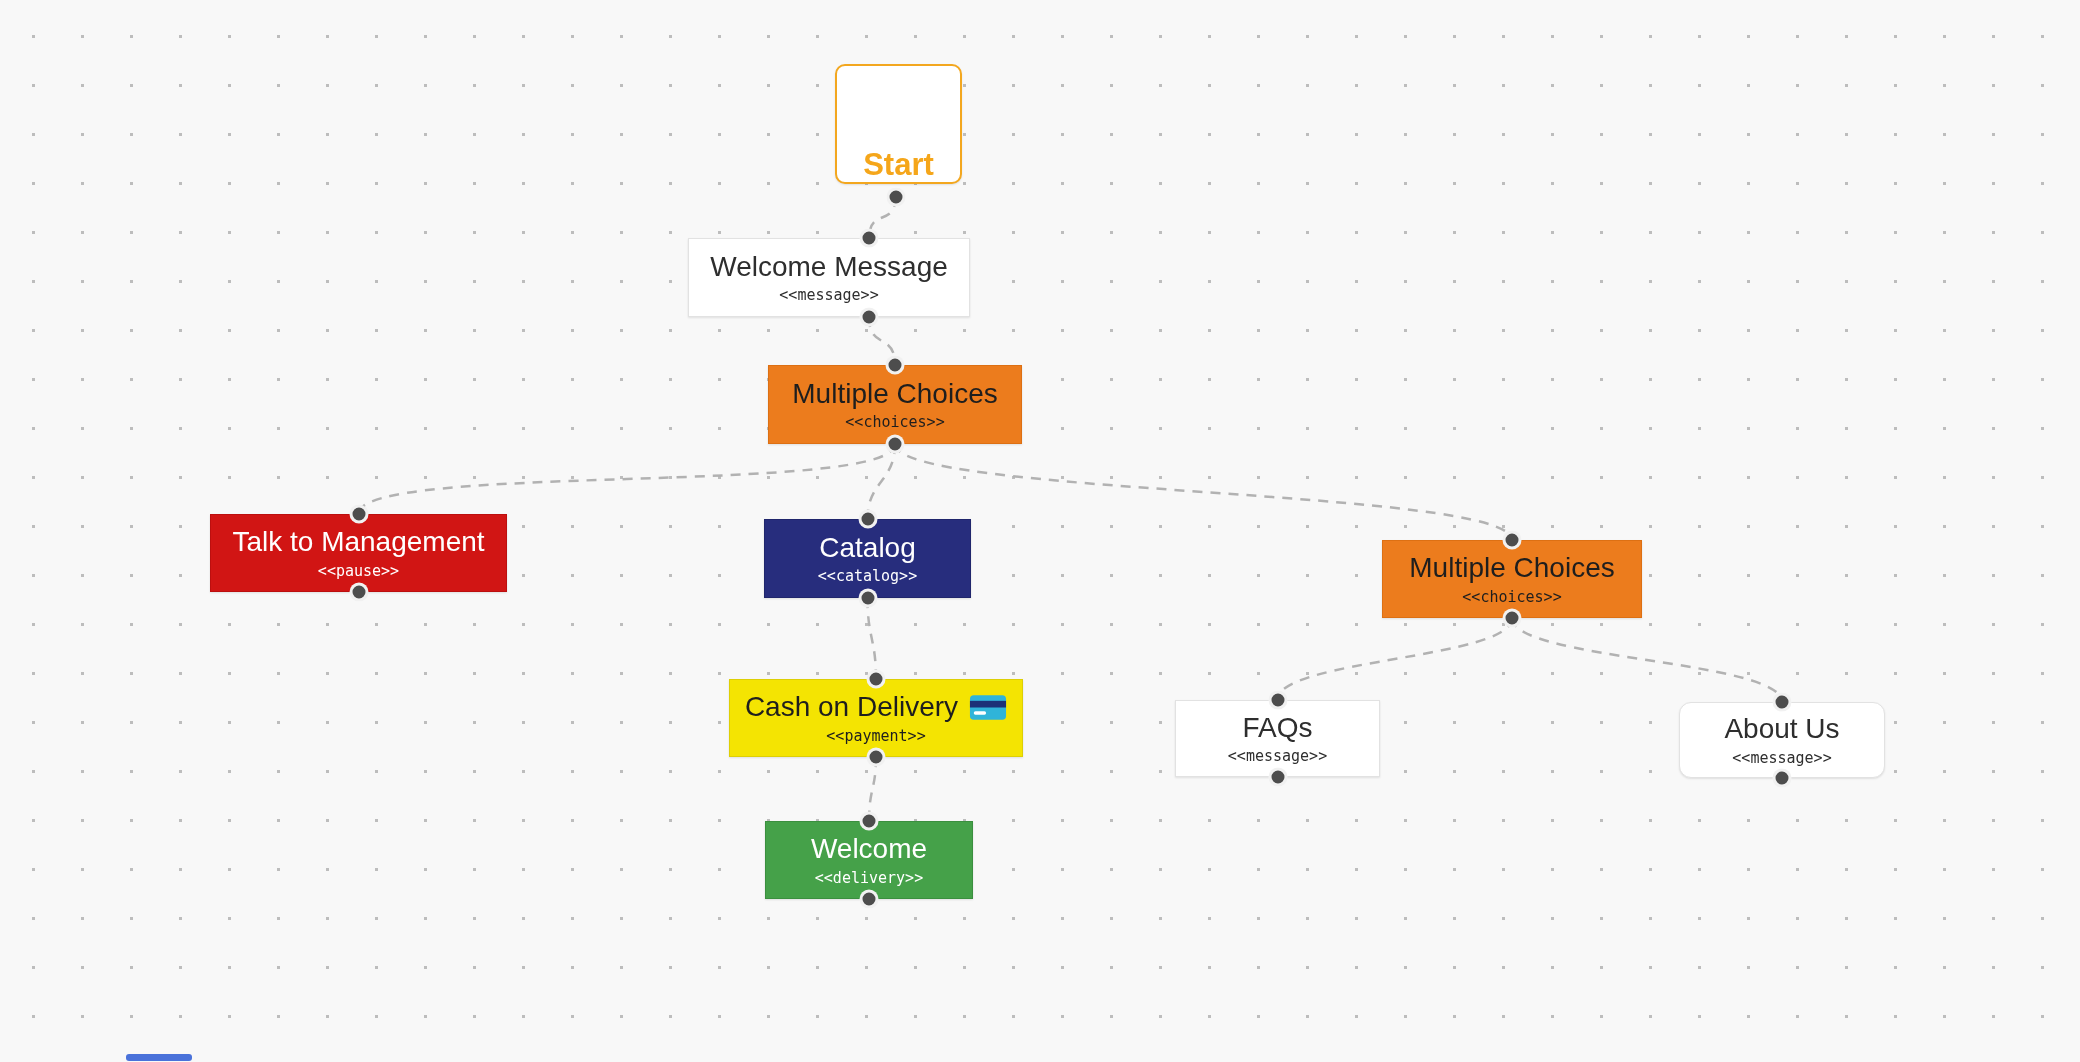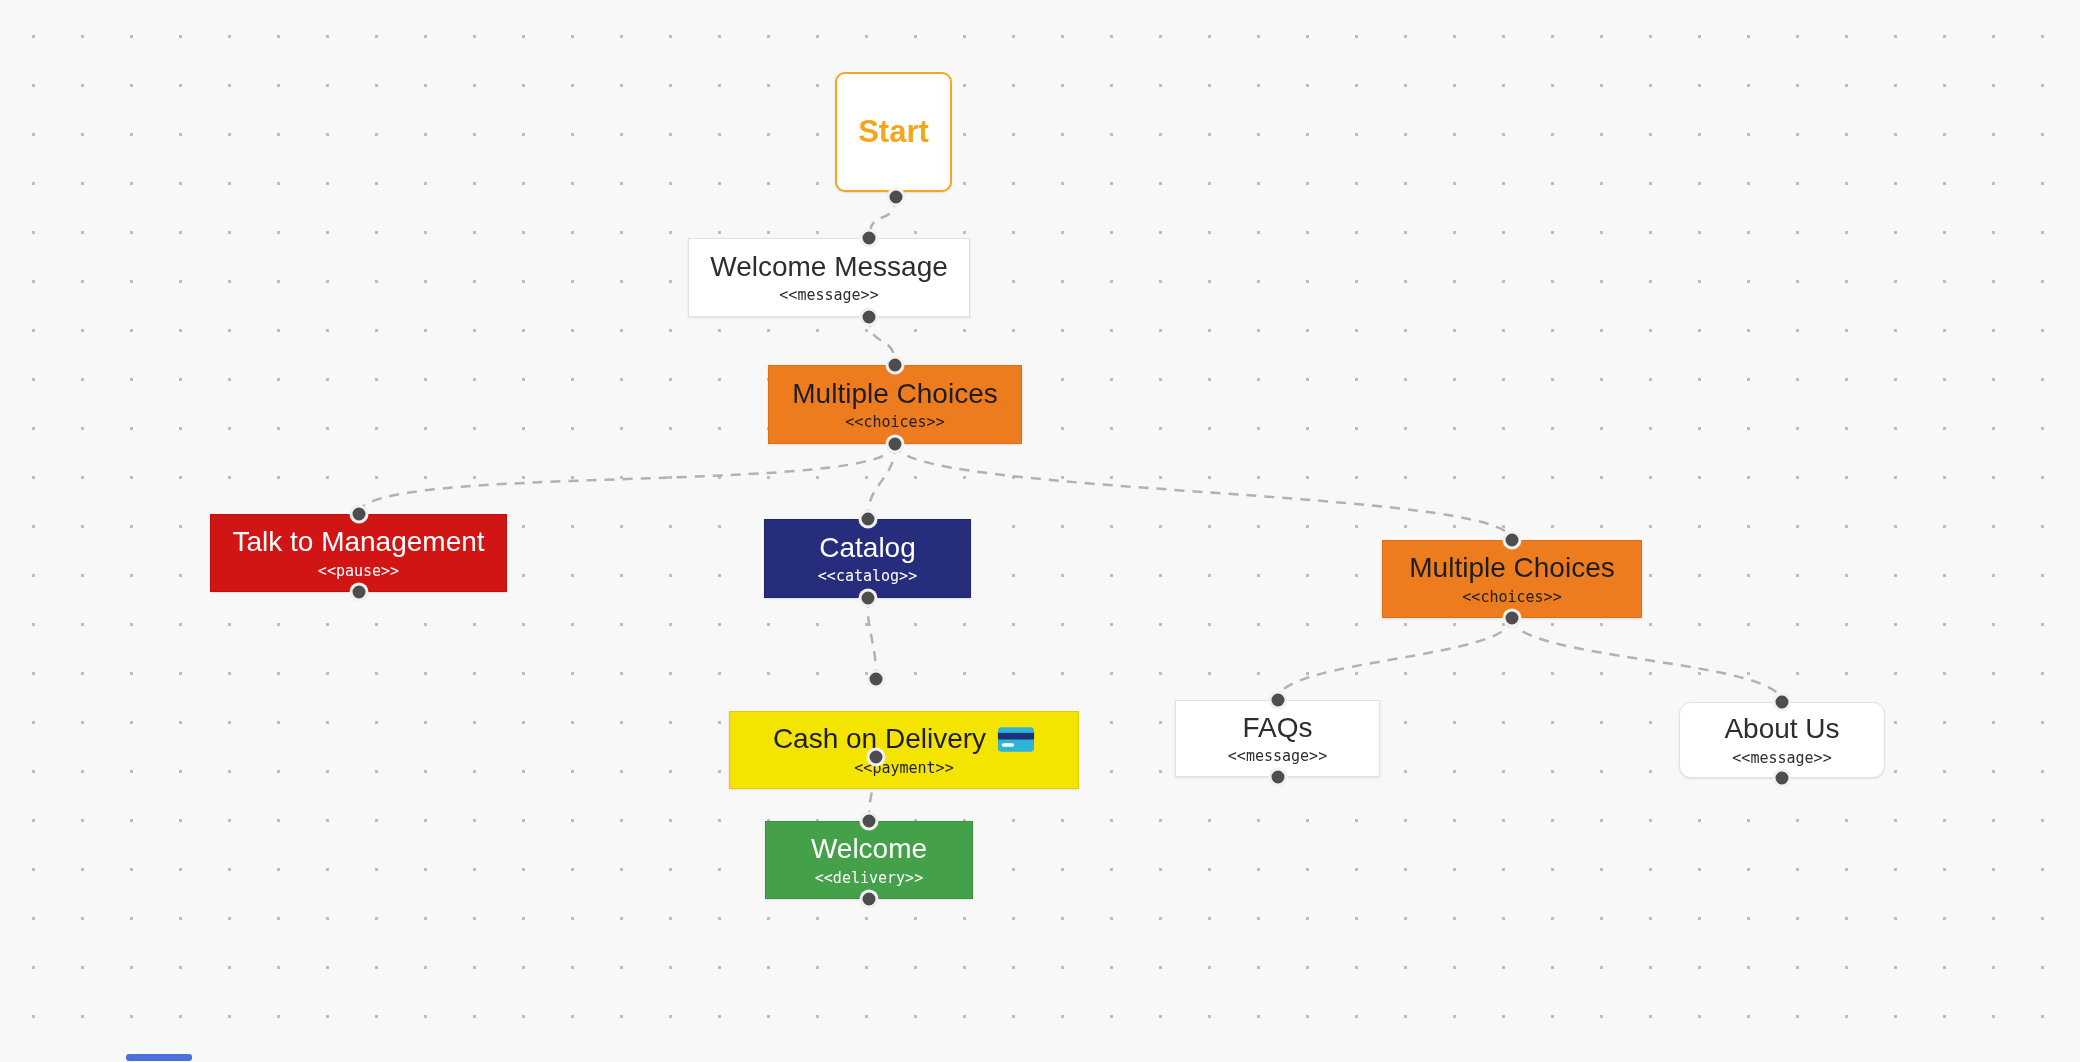--- a/index.html
+++ b/index.html
@@ -109,21 +109,21 @@
     <path class="edge" d="M869,317 C869,350 895,332 895,365"></path>
     <path class="edge" d="M895,444 C895,496 358.5,462 358.5,514"></path>
     <path class="edge" d="M895,444 C895,482 867.5,481 867.5,519"></path>
     <path class="edge" d="M895,444 C895,496 1512,488 1512,540"></path>
     <path class="edge" d="M867.5,598 C867.5,638 876,639 876,679"></path>
     <path class="edge" d="M876,757 C876,789 869,789 869,821"></path>
     <path class="edge" d="M1512,618 C1512,659 1277.5,659 1277.5,700"></path>
     <path class="edge" d="M1512,618 C1512,660 1782,660 1782,702"></path>
   </svg>
 
-  <div class="node start-node" style="left:835px; top:72px; width:117px; height:120px;">
+  <div class="node start-node" style="left:835px; top:64px; width:127px; height:120px;justify-content:flex-end;">
     <span class="title">Start</span>
   </div>
 
   <div class="node n-white" style="left:688px; top:238px; width:282px; height:79px;">
     <span class="title">Welcome Message</span>
     <span class="tag">&lt;&lt;message&gt;&gt;</span>
   </div>
 
   <div class="node n-orange" style="left:768px; top:365px; width:254px; height:79px;">
     <span class="title">Multiple Choices</span>
@@ -138,21 +138,21 @@
   <div class="node n-red" style="left:210px; top:514px; width:297px; height:78px;">
     <span class="title">Talk to Management</span>
     <span class="tag">&lt;&lt;pause&gt;&gt;</span>
   </div>
 
   <div class="node n-orange" style="left:1382px; top:540px; width:260px; height:78px;">
     <span class="title">Multiple Choices</span>
     <span class="tag">&lt;&lt;choices&gt;&gt;</span>
   </div>
 
-  <div class="node n-yellow" style="left:729px; top:679px; width:350px; height:78px;margin-top:32px;">
+  <div class="node n-yellow" style="left:729px; top:679px; width:294px; height:78px;">
     <span class="title-row">
       <span class="title">Cash on Delivery</span>
       <svg class="cc-icon" width="38" height="29" viewBox="0 0 40 30">
         <rect x="1" y="2" width="38" height="26" rx="4" fill="#2fb4d9"></rect>
         <rect x="1" y="8" width="38" height="7" fill="#1c3177"></rect>
         <rect x="5" y="19" width="13" height="3.5" rx="1.75" fill="#ffffff"></rect>
       </svg>
     </span>
     <span class="tag">&lt;&lt;payment&gt;&gt;</span>
   </div>

